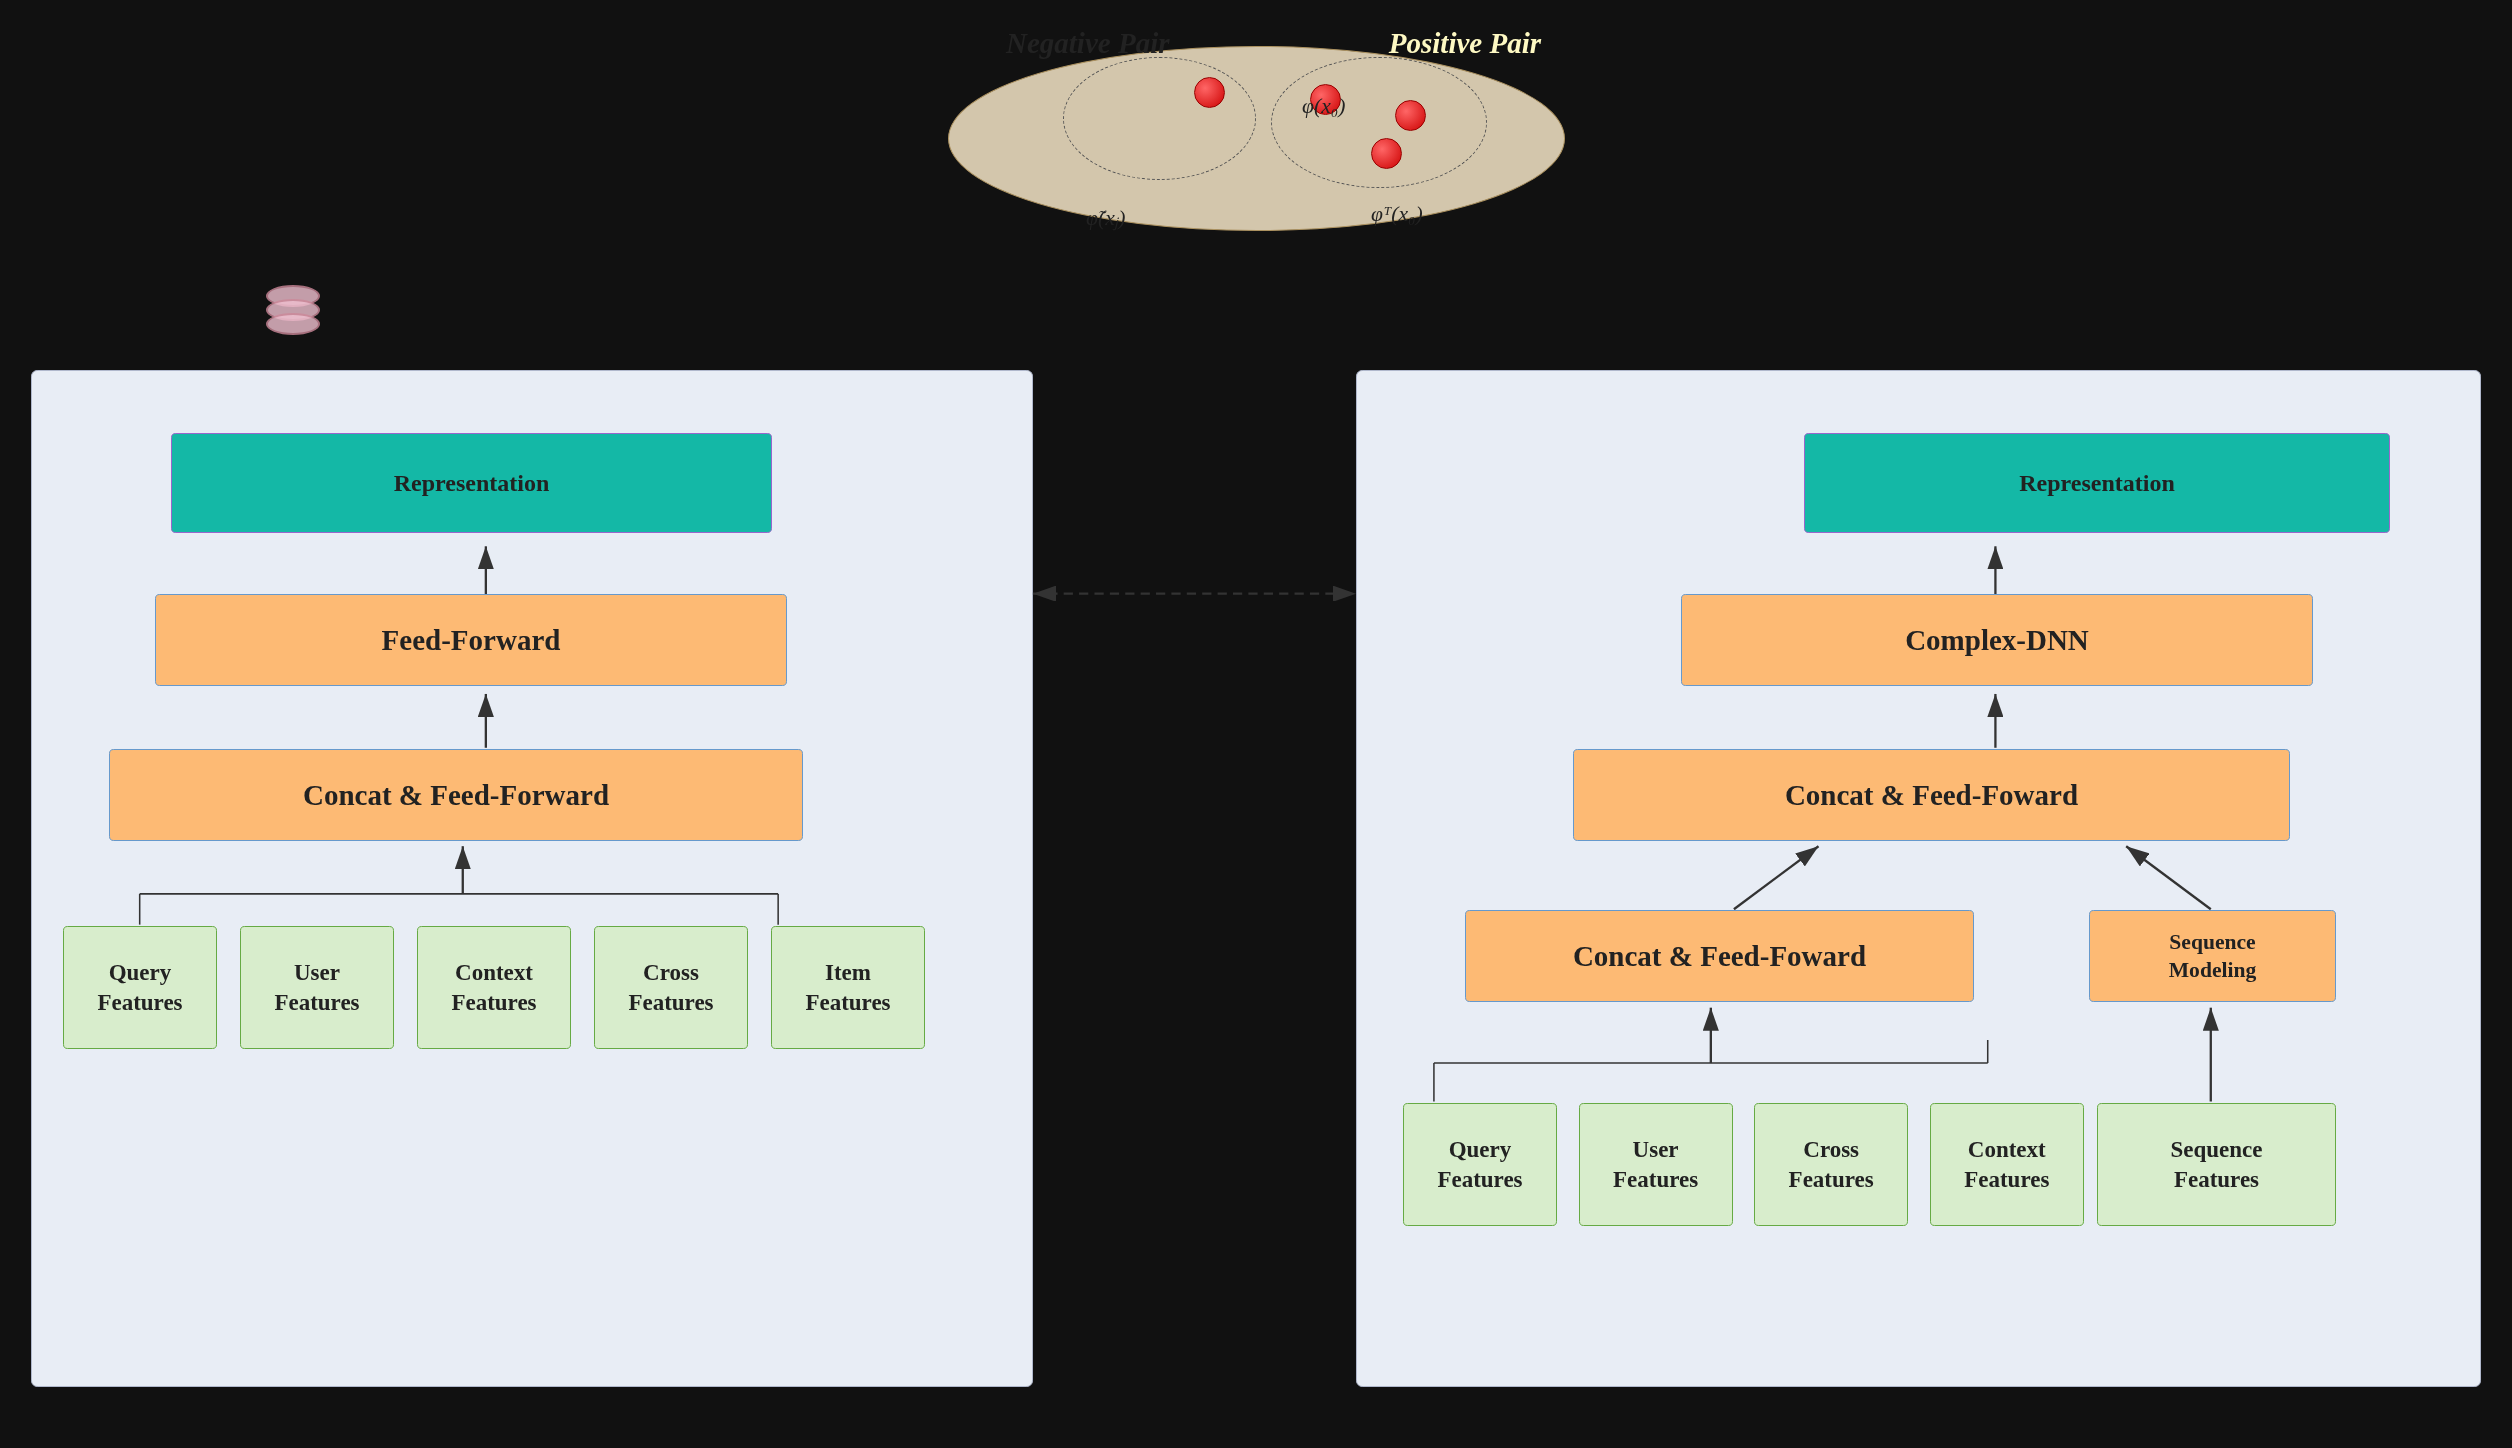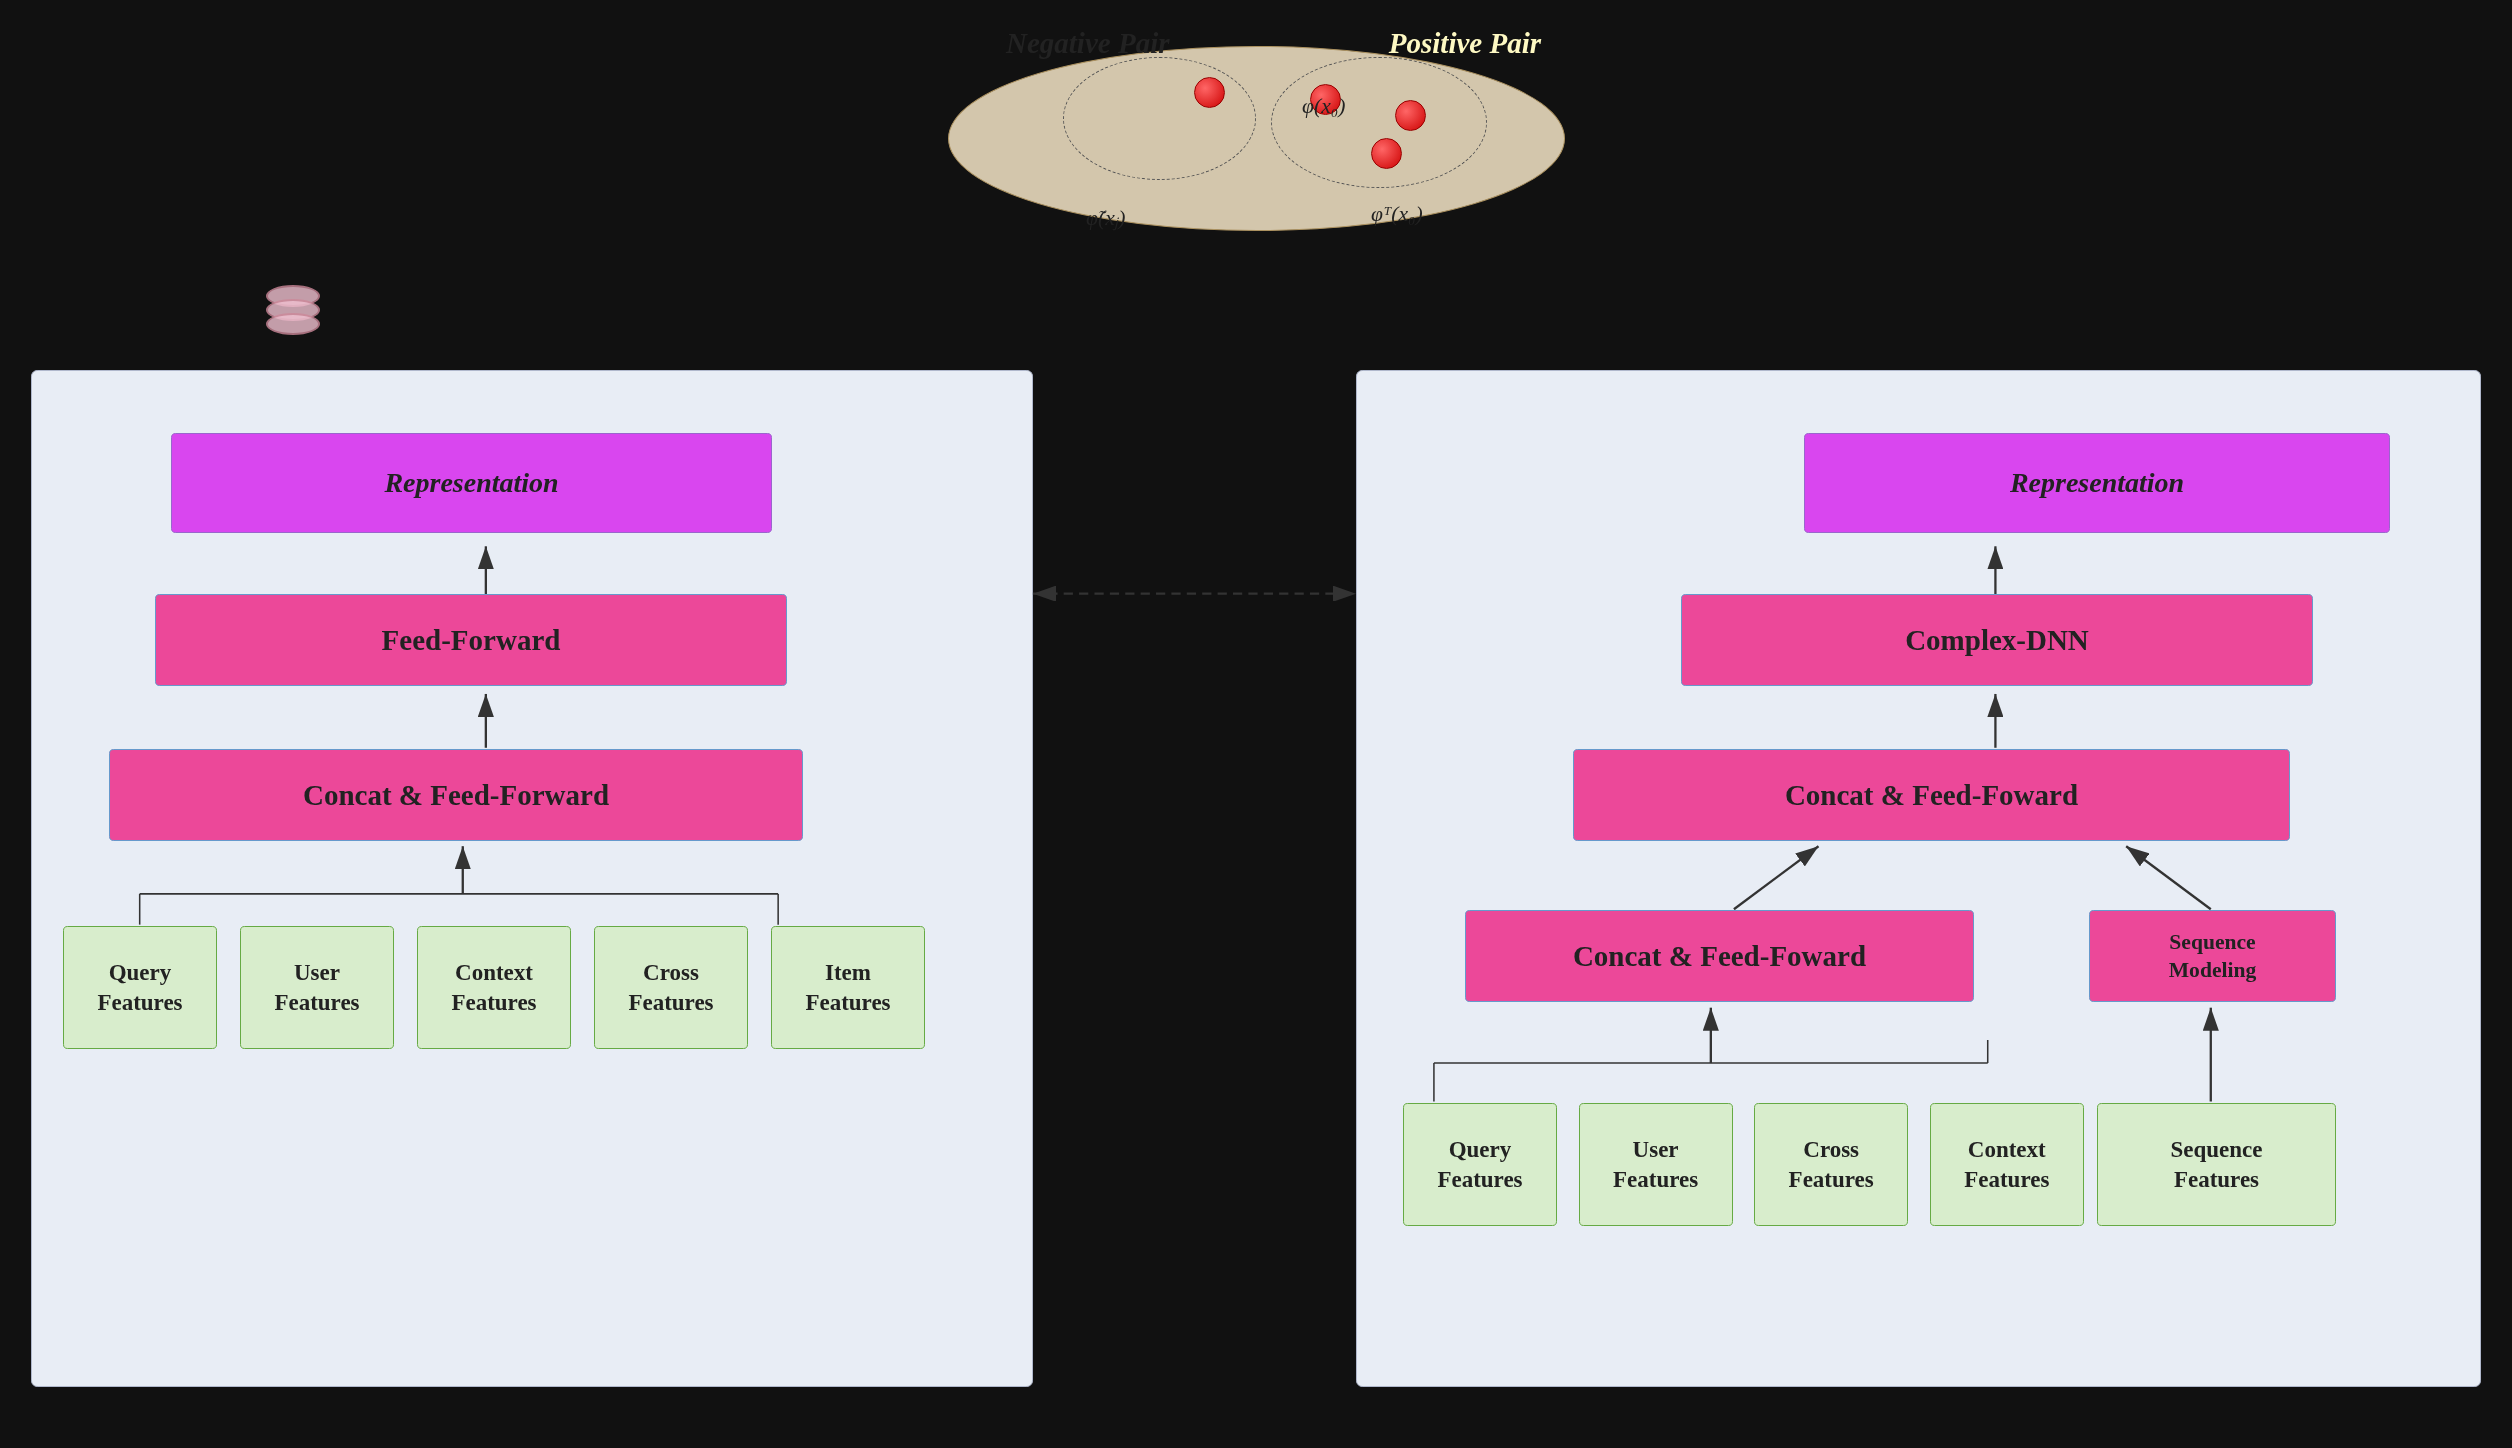--- a/index.html
+++ b/index.html
@@ -131,34 +131,33 @@
       left: 1356px;
       width: 1125px;
       height: 1017px;
       background: #e8edf5;
       border: 1.5px solid #b0b8cc;
       border-radius: 6.2px;
     }
 
     
     .box-purple {
-      background: #d946ef;
+      background: #14b8a6;
       border: 1.5px solid #9966cc;
       border-radius: 4.6px;
       display: flex;
       align-items: center;
       justify-content: center;
-      font-size: 28px;
+      font-size: 24px;
       font-weight: bold;
       color: #222;
       position: relative;
-      font-style: italic;
     }
     .box-blue {
-      background: #ec4899;
+      background: #fdba74;
       border: 1.5px solid #6699cc;
       border-radius: 4.6px;
       display: flex;
       align-items: center;
       justify-content: center;
       font-size: 29px;
       font-weight: bold;
       color: #222;
       position: relative;
     }

